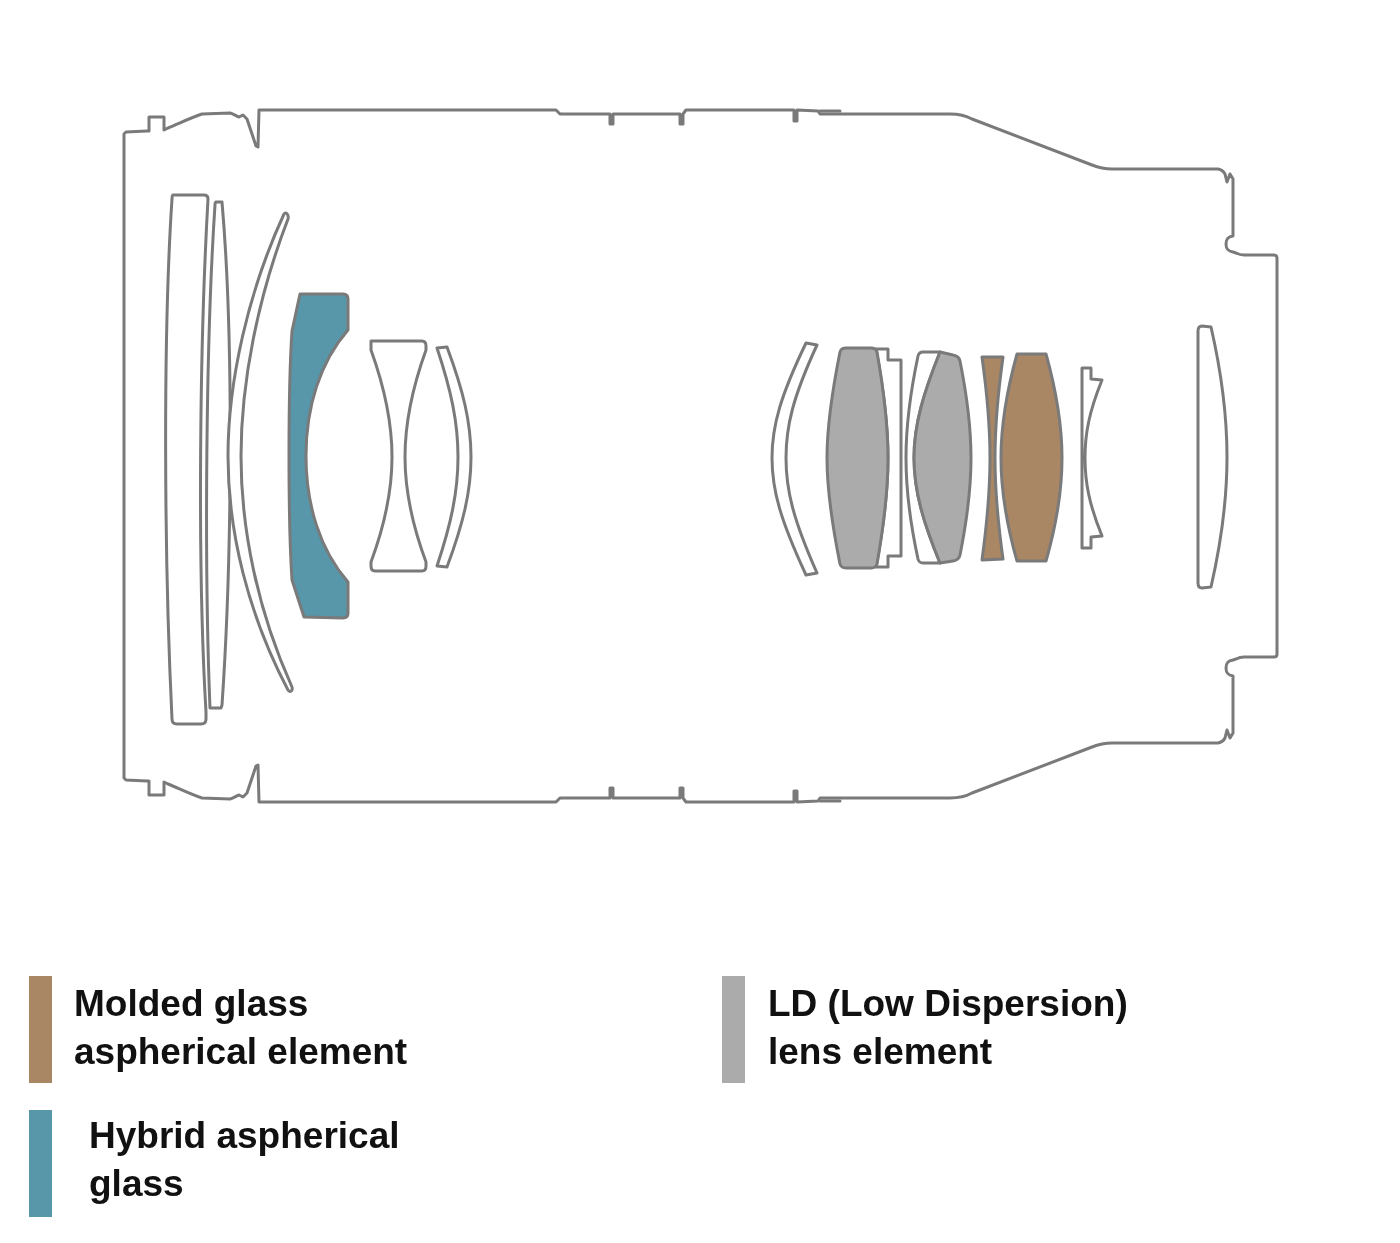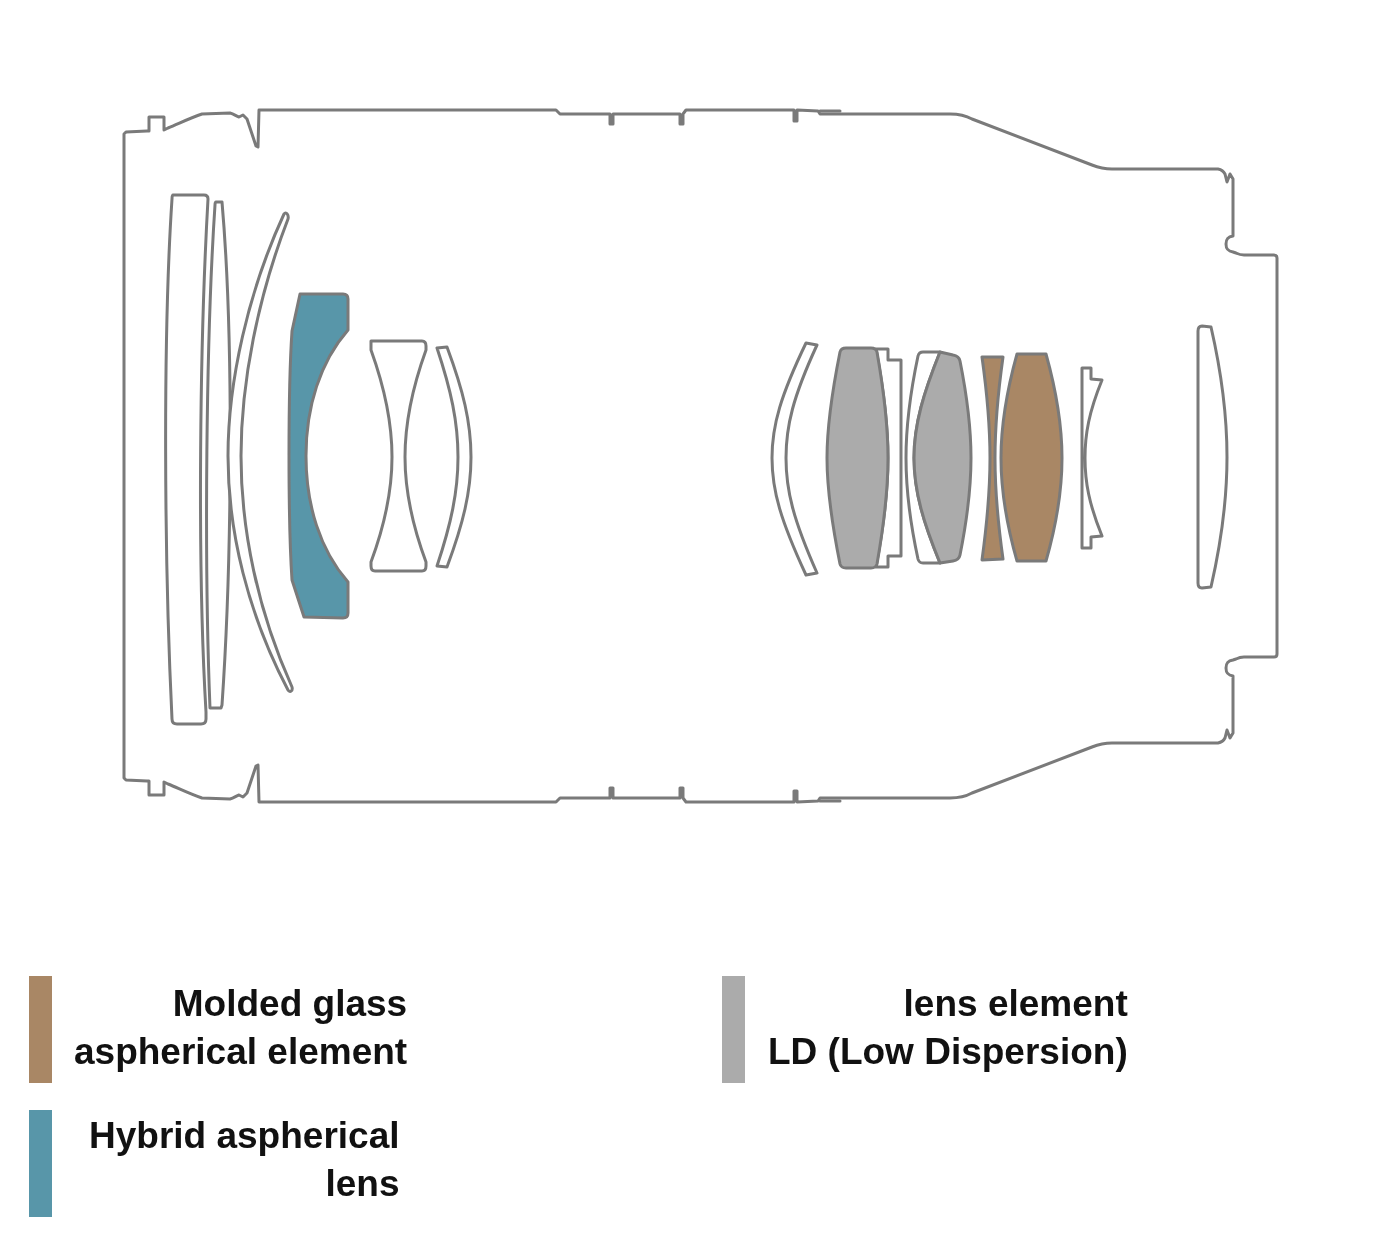--- a/index.html
+++ b/index.html
@@ -10,21 +10,21 @@
     --c-text:#111111;
     --c-background:#ffffff;
   }
   html,body{margin:0;padding:0;}
   body{
     width:1400px;height:1243px;
     background:var(--c-background);
     font-family:"Liberation Sans", sans-serif;
     position:relative;overflow:hidden;
   }
-  #stage{position:absolute;inset:0;text-align:right;}
+  #stage{position:absolute;inset:0;}
   svg{position:absolute;left:0;top:0;}
   .ln{fill:none;stroke:var(--c-outline);stroke-width:3;stroke-linejoin:round;stroke-linecap:round;}
   .el{fill:#ffffff;stroke:var(--c-outline);stroke-width:3;stroke-linejoin:round;stroke-linecap:round;}
   .f-hybrid{fill:var(--c-hybrid);}
   .f-ld{fill:var(--c-ld);}
   .f-molded{fill:var(--c-molded);}
   .legend-item{position:absolute;}
   .sw{position:absolute;width:23px;height:107px;}
   .sw-molded{background:var(--c-molded);}
   .sw-hybrid{background:var(--c-hybrid);}
@@ -240,26 +240,26 @@
       <div class="lbl" style="left:74px;top:980px;">
         <span>Molded glass</span>
         <span>aspherical element</span>
       </div>
     </div>
 
     <div class="legend-item">
       <div class="sw sw-hybrid" style="left:29px;top:1110px;"></div>
       <div class="lbl" style="left:89px;top:1112px;">
         <span>Hybrid aspherical</span>
-        <span>lens</span>
+        <span>glass</span>
       </div>
     </div>
 
     <div class="legend-item">
       <div class="sw sw-ld" style="left:722px;top:976px;"></div>
       <div class="lbl" style="left:768px;top:980px;">
+        <span>LD (Low Dispersion)</span>
         <span>lens element</span>
-        <span>LD (Low Dispersion)</span>
       </div>
     </div>
 
   </div>
 </div>
 
 </body></html>

